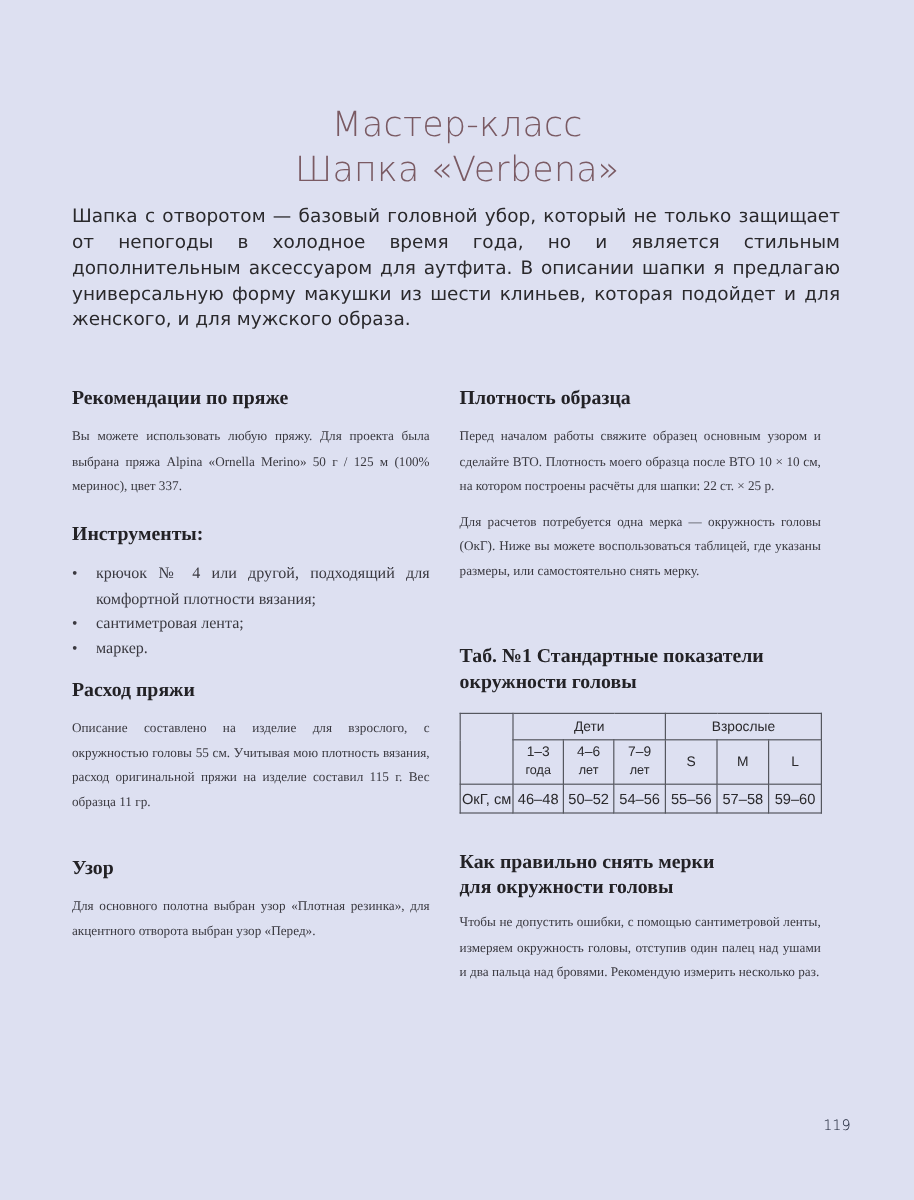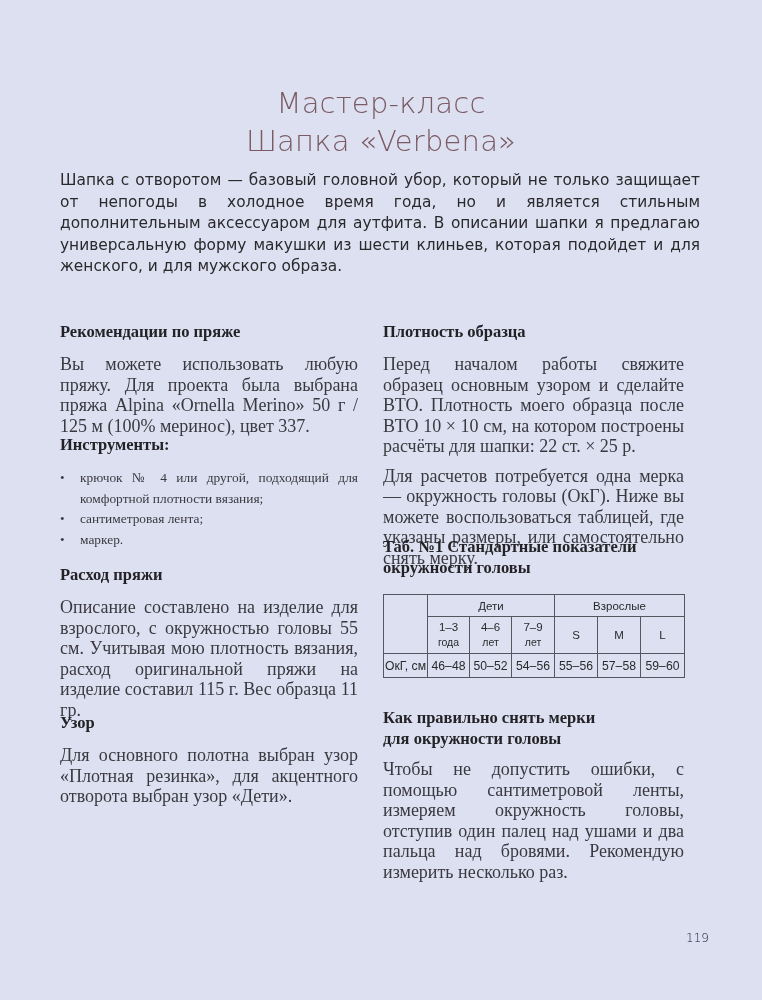--- a/index.html
+++ b/index.html
@@ -51,21 +51,21 @@
     .col-right { left: 383px; width: 301px; }
     .h {
       font-family: "Liberation Serif", serif;
       font-weight: bold;
       font-size: 16.5px;
       line-height: 21px;
       color: #232226;
       margin: 0;
     }
     .p {
-      font-size: 18px;
+      font-size: 11px;
       line-height: 20.5px;
       text-align: justify;
       margin: 0;
       color: #3a3940;
     }
     .sec { position: absolute; left: 0; width: 100%; }
     ul.tools {
       list-style: none;
       margin: 0;
       padding: 0;
@@ -146,21 +146,21 @@
     </ul>
   </div>
 
   <div class="sec" style="top:246px">
     <h3 class="h">Расход пряжи</h3>
     <p class="p" style="margin-top:12px">Описание составлено на изделие для взрос­лого, с окружностью головы 55 см. Учитывая мою плотность вязания, расход оригинальной пряжи на изделие составил 115 г. Вес образца 11 гр.</p>
   </div>
 
   <div class="sec" style="top:394px">
     <h3 class="h">Узор</h3>
-    <p class="p" style="margin-top:12px">Для основного полотна выбран узор «Плот­ная резинка», для акцентного отворота вы­бран узор «Дети».</p>
+    <p class="p" style="margin-top:12px">Для основного полотна выбран узор «Плот­ная резинка», для акцентного отворота вы­бран узор «Перед».</p>
   </div>
 </div>
 
 <div class="col col-right">
   <div class="sec" style="top:3px">
     <h3 class="h">Плотность образца</h3>
     <p class="p" style="margin-top:12px">Перед началом работы свяжите образец основ­ным узором и сделайте ВТО. Плотность моего образца после ВТО 10 × 10 см, на котором по­строены расчёты для шапки: 22 ст. × 25 р.</p>
     <p class="p" style="margin-top:9px">Для расчетов потребуется одна мерка — окружность головы (ОкГ). Ниже вы можете воспользоваться таблицей, где указаны разме­ры, или самостоятельно снять мерку.</p>
   </div>
 

